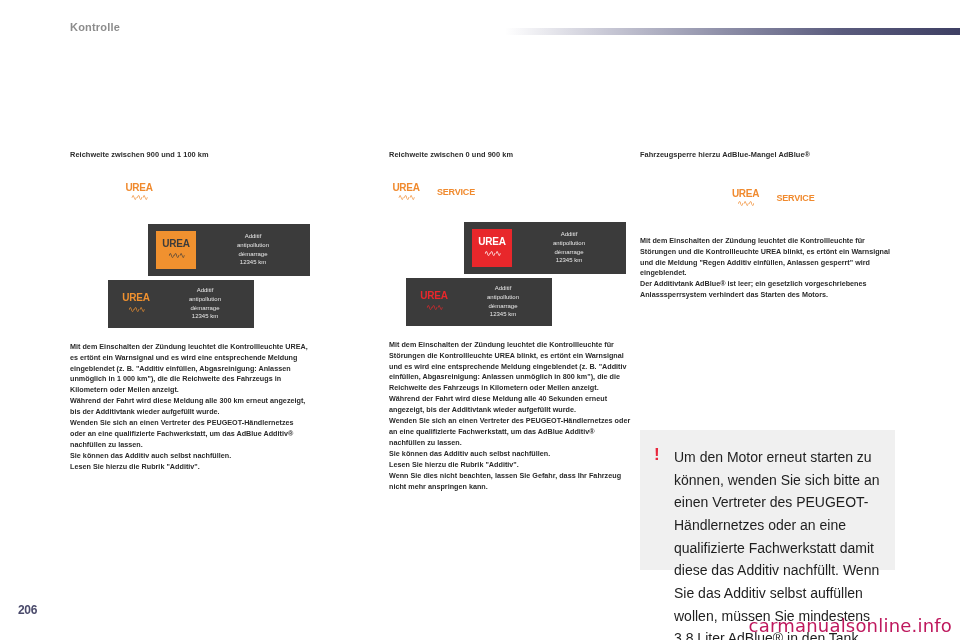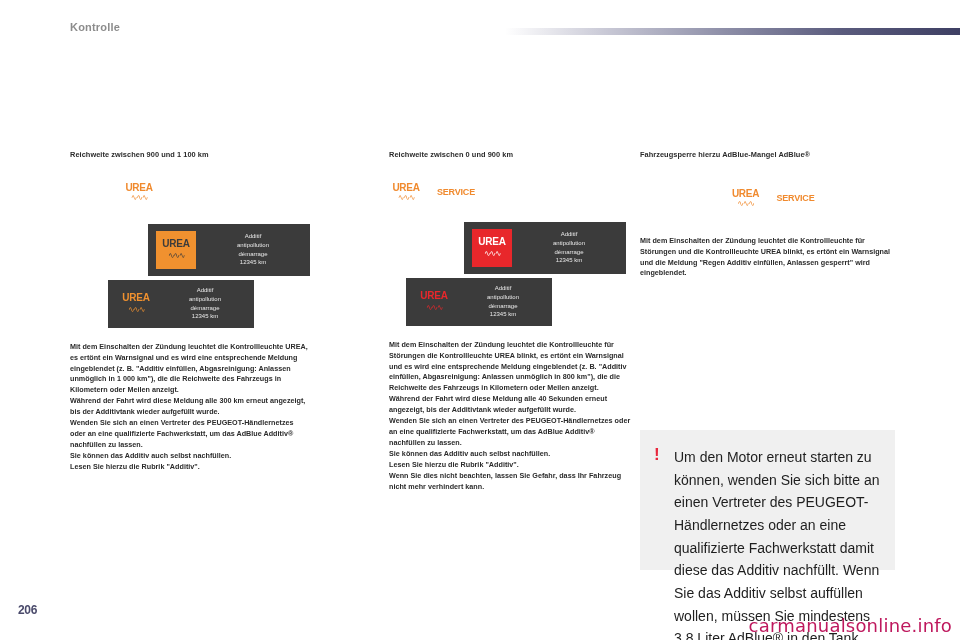--- a/index.html
+++ b/index.html
@@ -236,37 +236,38 @@
       </div>
     </div>
   </div>
 
   <div class="body-text" style="margin-top:14px;">
     <p>Mit dem Einschalten der Zündung leuchtet die Kontrollleuchte für Störungen die Kontrollleuchte UREA blinkt, es ertönt ein Warnsignal und es wird eine entsprechende Meldung eingeblendet (z. B. "Additiv einfüllen, Abgasreinigung: Anlassen unmöglich in 800 km"), die die Reichweite des Fahrzeugs in Kilometern oder Meilen anzeigt.</p>
     <p>Während der Fahrt wird diese Meldung alle 40 Sekunden erneut angezeigt, bis der Additivtank wieder aufgefüllt wurde.</p>
     <p>Wenden Sie sich an einen Vertreter des PEUGEOT-Händlernetzes oder an eine qualifizierte Fachwerkstatt, um das AdBlue Additiv® nachfüllen zu lassen.</p>
     <p>Sie können das Additiv auch selbst nachfüllen.</p>
     <p>Lesen Sie hierzu die Rubrik "Additiv".</p>
-    <p>Wenn Sie dies nicht beachten, lassen Sie Gefahr, dass Ihr Fahrzeug nicht mehr verhindert kann.</p>
+    <p>Wenn Sie dies nicht beachten, lassen Sie Gefahr, dass Ihr Fahrzeug nicht mehr anspringen kann.</p>
   </div>
 </div>
 
 <div class="col col-3">
   <div class="col-heading">Fahrzeugsperre hierzu AdBlue-Mangel AdBlue®</div>
 
   <div class="icon-row c3" style="margin-top:16px;margin-bottom:14px;">
     <div class="tell-urea">
       <span class="t-word">UREA</span>
       <span class="t-waves">∿∿∿</span>
     </div>
     <div class="tell-service">SERVICE</div>
   </div>
 
   <div class="body-text">
     <p>Mit dem Einschalten der Zündung leuchtet die Kontrollleuchte für Störungen und die Kontrollleuchte UREA blinkt, es ertönt ein Warnsignal und die Meldung "Regen Additiv einfüllen, Anlassen gesperrt" wird eingeblendet.</p>
+    <p>Der Additivtank AdBlue® ist leer; ein gesetzlich vorgeschriebenes Anlasssperrsystem verhindert das Starten des Motors.</p>
   </div>
 </div>
 
 <div class="warn-box">
   <div class="warn-bang">!</div>
   <div class="warn-text">Um den Motor erneut starten zu können, wenden Sie sich bitte an einen Vertreter des PEUGEOT-Händlernetzes oder an eine qualifizierte Fachwerkstatt  damit diese das Additiv nachfüllt. Wenn Sie das Additiv selbst auffüllen wollen, müssen Sie mindestens 3,8 Liter AdBlue® in den Tank einfüllen. Lesen Sie hierzu die Rubrik "Additiv".</div>
 </div>
 
 <div class="page-number">206</div>
 <div class="watermark">carmanualsonline.info</div>

